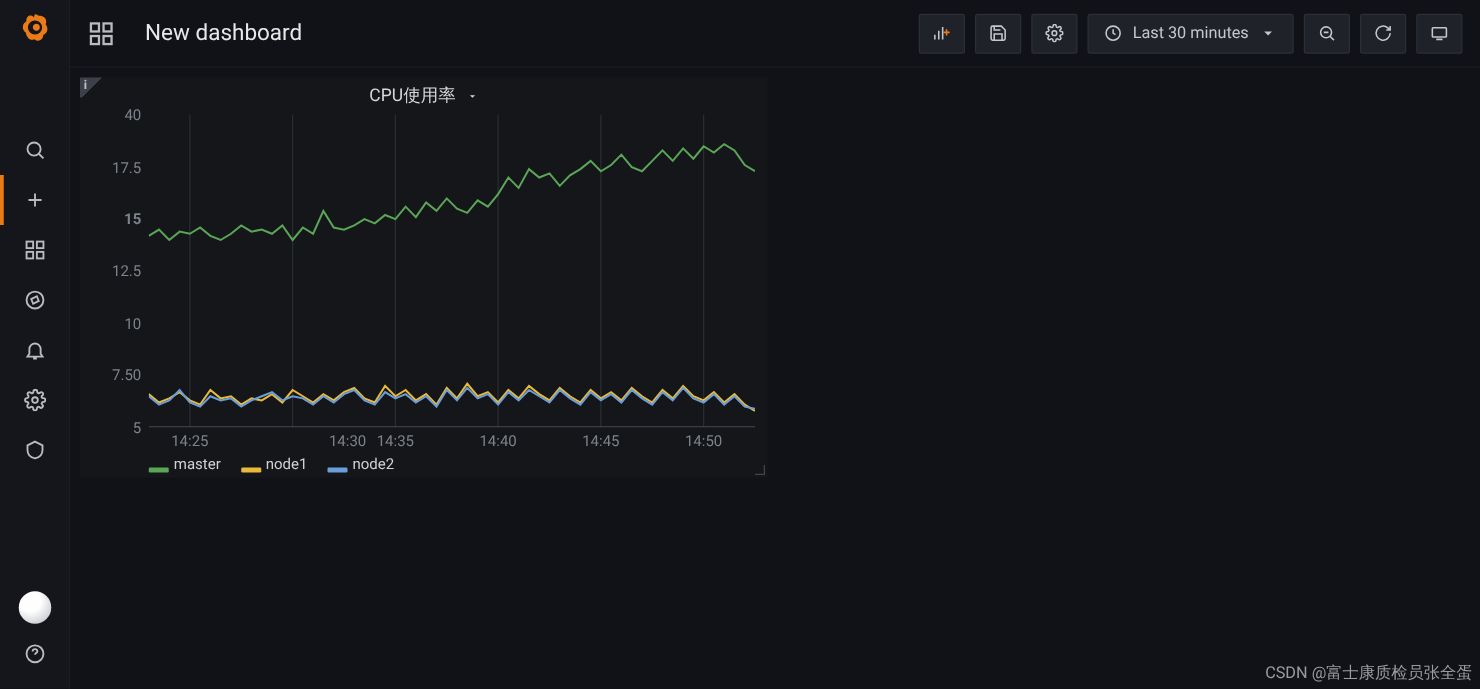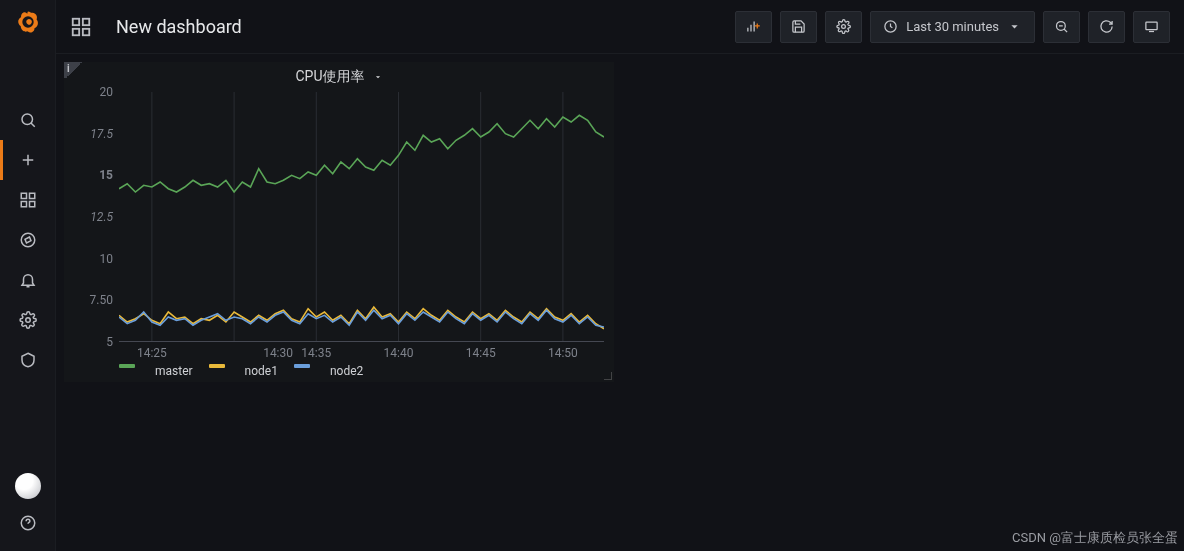--- a/index.html
+++ b/index.html
@@ -78,21 +78,21 @@
   .y-labels{position:absolute;left:0;top:0;bottom:40px;width:55px;text-align:right;color:var(--muted);font-size:12px}
   .y-labels span{position:absolute;right:6px;transform:translateY(-50%)}
 
   .plot{position:absolute;left:55px;right:10px;top:0;bottom:40px}
   .plot svg{position:absolute;inset:0;width:100%;height:100%}
 
   .x-labels{position:absolute;left:55px;right:10px;bottom:22px;height:14px;color:var(--muted);font-size:12px}
   .x-labels span{position:absolute;transform:translateX(-50%)}
 
   .legend{position:absolute;left:55px;bottom:2px;height:18px;display:flex;align-items:center;gap:16px;font-size:12px;color:#cfd1d5}
-  .legend-item{display:flex;align-items:flex-start;gap:20px}
+  .legend-item{display:flex;align-items:flex-end;gap:4px}
   .swatch{width:16px;height:4px;border-radius:1px}
   .resize-handle{position:absolute;right:2px;bottom:2px;width:10px;height:10px;opacity:.4}
   .resize-handle::before,.resize-handle::after{content:"";position:absolute;background:#888}
   .resize-handle::before{right:0;bottom:0;width:8px;height:1px}
   .resize-handle::after{right:0;bottom:0;width:1px;height:8px}
 
   .watermark{position:absolute;right:6px;bottom:4px;color:#9a9ca2;font-size:13px}
 </style>
 </head>
 <body>
@@ -229,24 +229,24 @@
         <svg viewBox="0 0 24 24" fill="currentColor">
             <path d="M7 10l5 5 5-5z"></path>
           </svg>
       </div>
     </div>
     <div class="chart-area">
       <div class="y-labels" id="y-labels">
           <span style="top: 100%;">5</span>
           <span style="top: 83.3333%;">7.50</span>
           <span style="top: 66.6667%;">10</span>
-          <span style="top: 50%; font-style: italic;">12.5</span>
+          <span style="top: 50%;">12.5</span>
           <span style="top: 33.3333%; font-weight: bold;">15</span>
-          <span style="top: 16.6667%; font-style: italic;">17.5</span>
-          <span style="top: 0%;">20</span>
+          <span style="top: 16.6667%;">17.5</span>
+          <span style="top: 0%;">40</span>
         </div>
       <div class="plot">
         <svg id="chart-svg" preserveAspectRatio="none" viewBox="0 0 485 250">
             <line x1="32.88135593220339" y1="0" x2="32.88135593220339" y2="250" stroke="#2a2d33" stroke-width="1"></line>
             <line x1="115.08474576271186" y1="0" x2="115.08474576271186" y2="250" stroke="#2a2d33" stroke-width="1"></line>
             <line x1="197.28813559322035" y1="0" x2="197.28813559322035" y2="250" stroke="#2a2d33" stroke-width="1"></line>
             <line x1="279.49152542372883" y1="0" x2="279.49152542372883" y2="250" stroke="#2a2d33" stroke-width="1"></line>
             <line x1="361.6949152542373" y1="0" x2="361.6949152542373" y2="250" stroke="#2a2d33" stroke-width="1"></line>
             <line x1="443.89830508474574" y1="0" x2="443.89830508474574" y2="250" stroke="#2a2d33" stroke-width="1"></line>
             <line x1="0" y1="249.5" x2="485" y2="249.5" stroke="#454852" stroke-width="1"></line>

